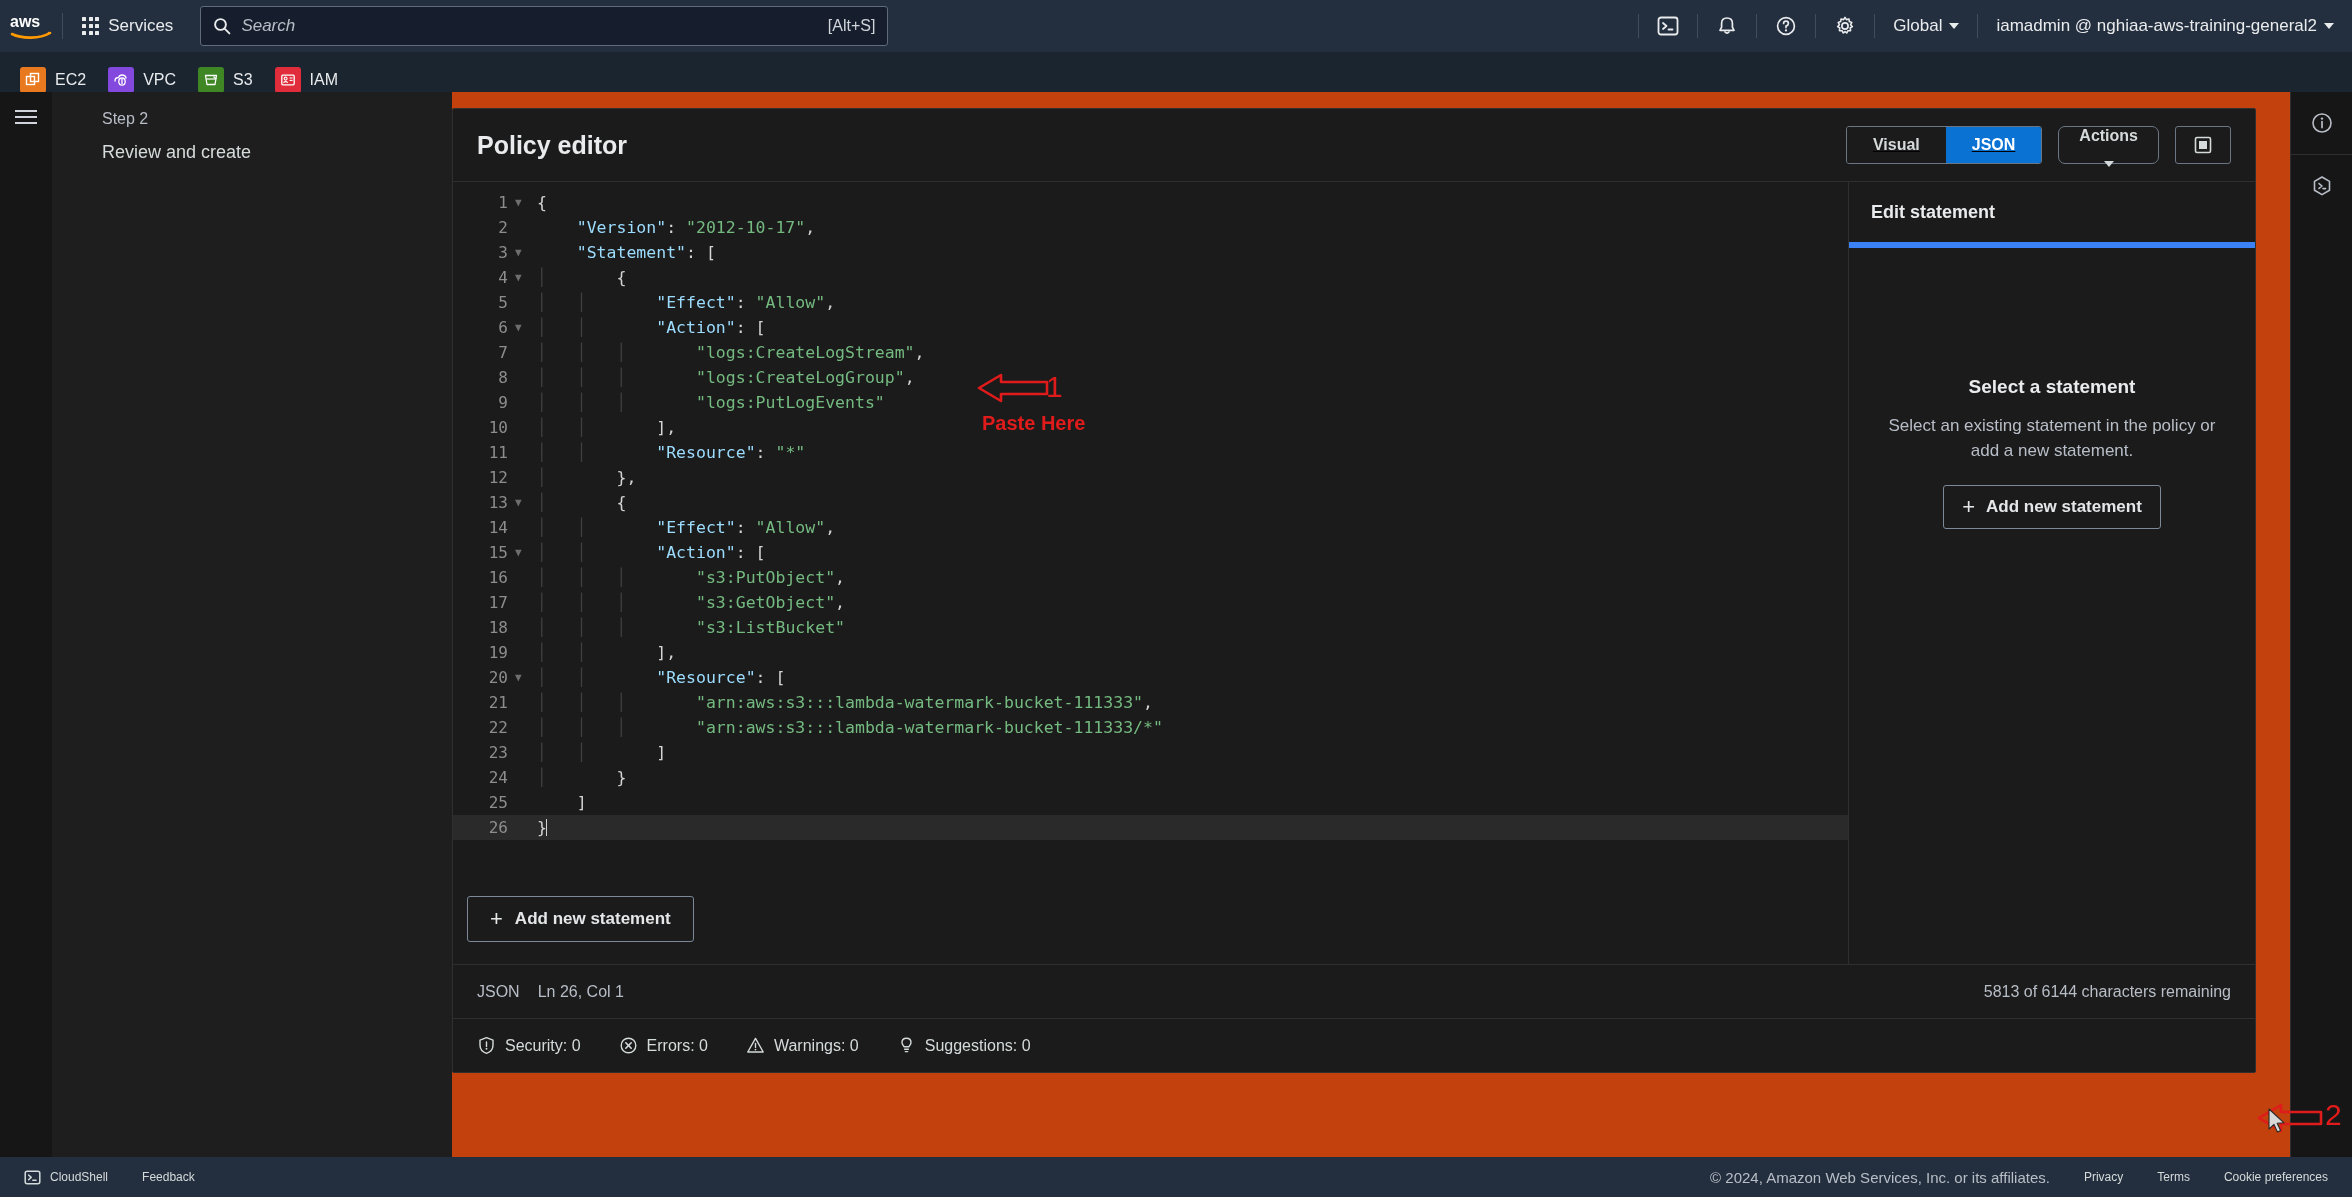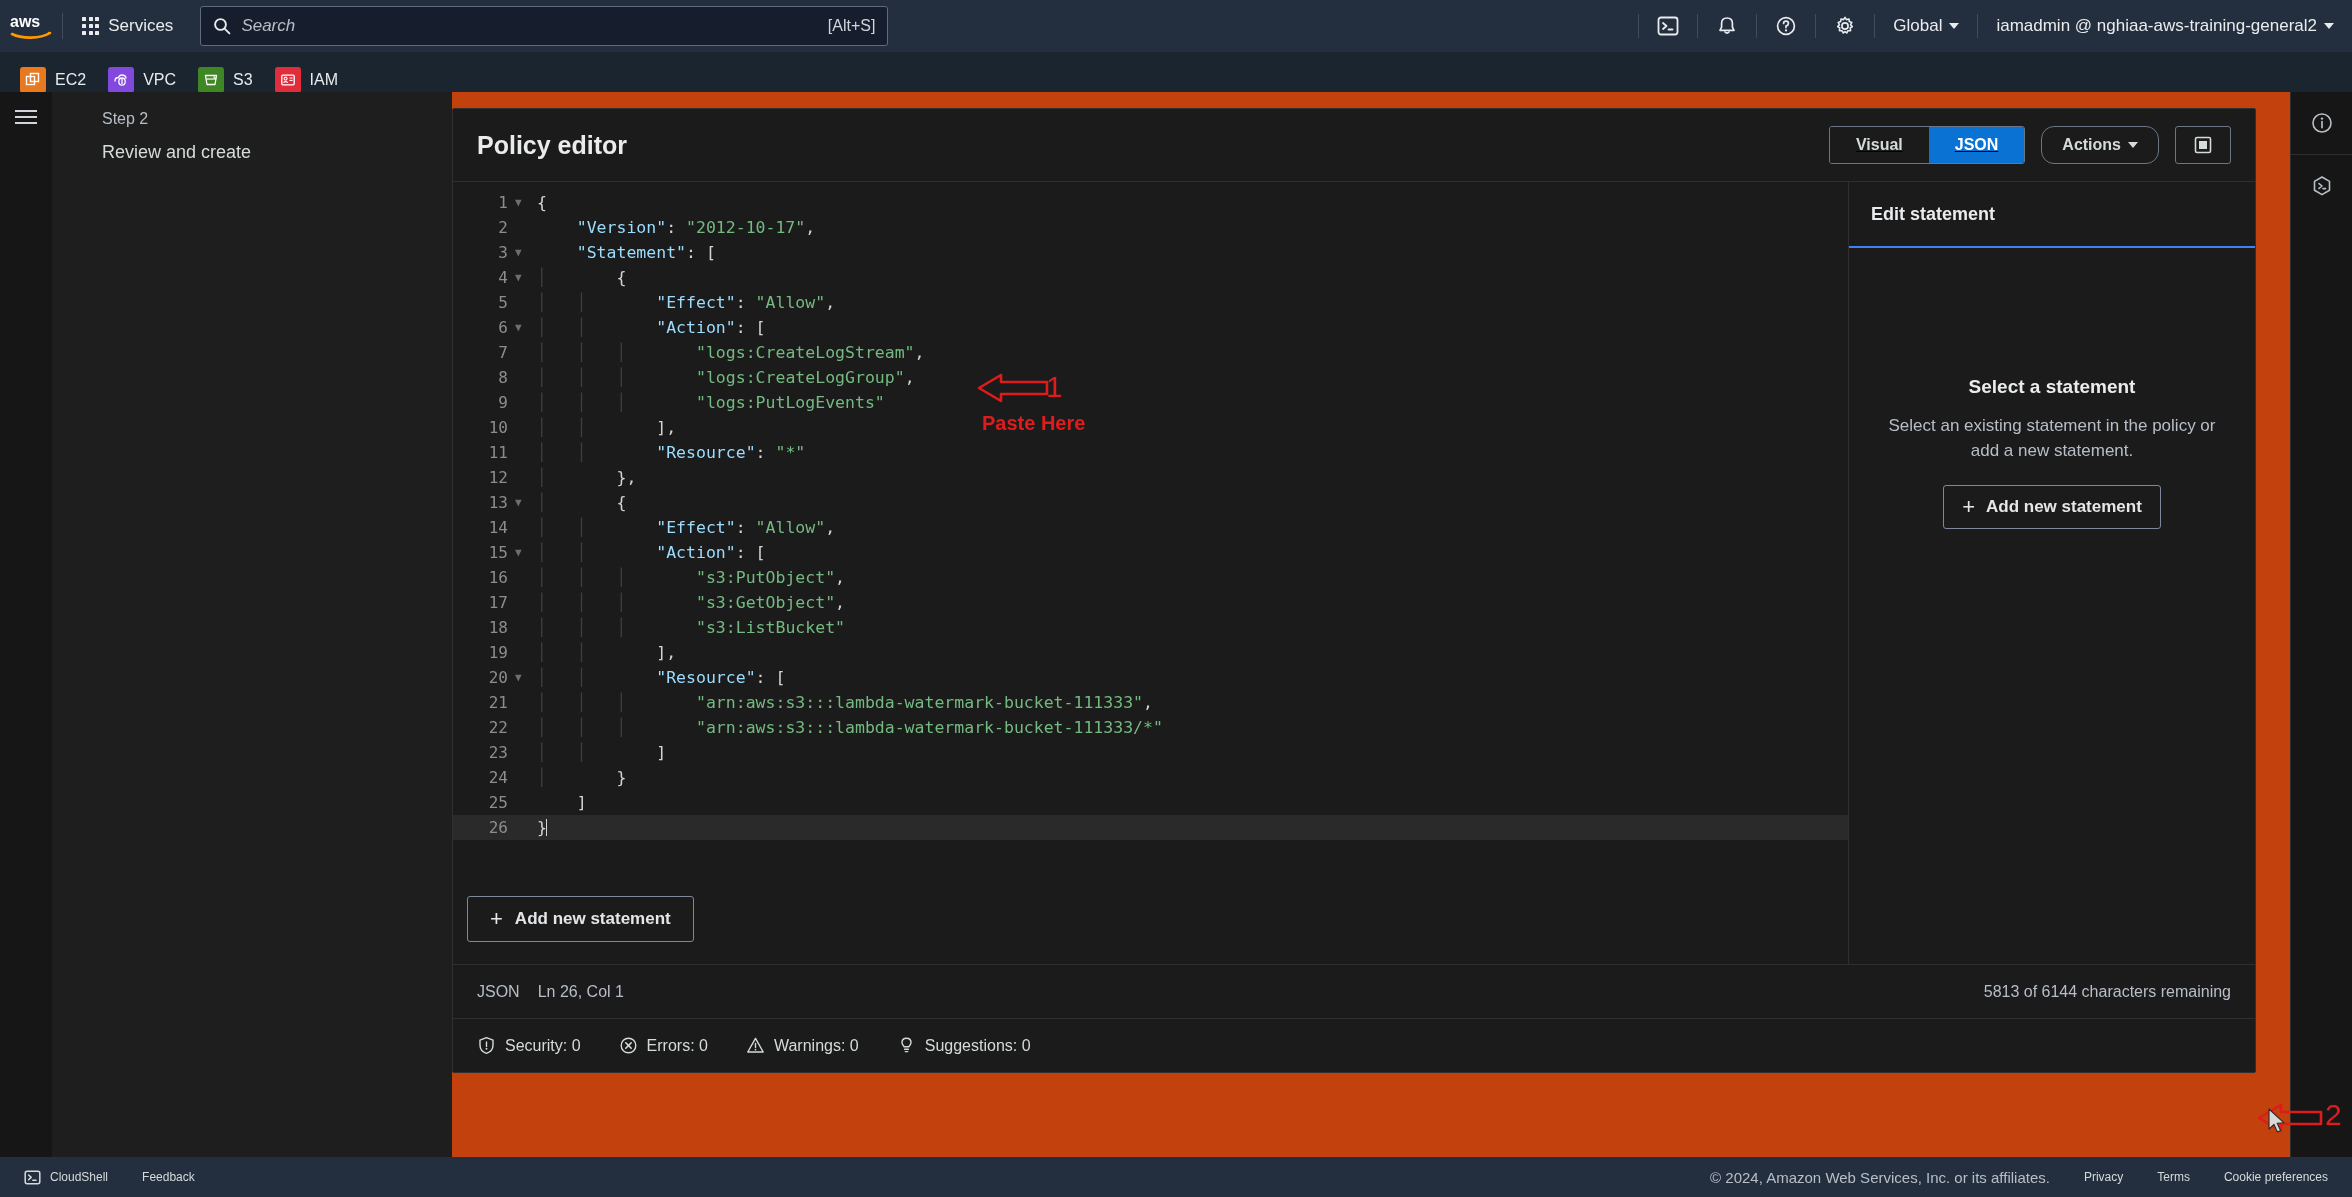--- a/index.html
+++ b/index.html
@@ -82,23 +82,23 @@
   }
   .panel-title { color:#e9ebed; font-size:25px; font-weight:bold; }
   .head-right { margin-left:auto; display:flex; align-items:center; gap:16px; }
   .seg { display:flex; border:1px solid #6b7684; border-radius:3px; overflow:hidden;text-decoration:underline; }
   .seg div {
     padding:0 26px; height:36px; display:flex; align-items:center;
     font-size:16px; font-weight:bold; color:#d5dbdb; cursor:pointer; background:#1b1b1b;
   }
   .seg div.active { background:#0972d3; color:#fff; }
   .btn-outline {
-    border:1px solid #6b7684; border-radius:13px; height:38px; padding:0 20px;
-    display:flex; align-items:center; gap:7px; color:#d5dbdb; font-size:16px;
-    font-weight:bold; cursor:pointer; background:#1b1b1b;
+    border:1px solid #6b7684; border-radius:7px; height:38px; padding:0 20px;
+    display:flex; align-items:center; gap:16px; color:#d5dbdb; font-size:16px;
+    font-weight:bold; cursor:pointer; background:#1b1b1b;flex-direction:column;
   }
   .btn-icon {
     border:1px solid #6b7684; border-radius:3px; height:38px; width:56px;
     display:flex; align-items:center; justify-content:center; cursor:pointer; background:#1b1b1b;
   }
 
   
   .editor-wrap { display:flex; border-top:1px solid #2f2f2f; }
   .editor-main { width:1396px; border-right:1px solid #2f2f2f; position:relative; }
   .code { padding:8px 0 0 0; height:700px; position:relative; font-family:"DejaVu Sans Mono", monospace; }
@@ -121,21 +121,21 @@
   .addstmt-row { padding:14px 14px 22px 14px; }
   .btn-add {
     border:1px solid #7d8998; border-radius:3px; height:46px; padding:0 22px;
     display:inline-flex; align-items:center; gap:12px; color:#e4e6e8;
     font-size:17px; font-weight:bold; cursor:pointer; background:#1b1b1b;
   }
   .plus { font-size:22px; line-height:1; font-weight:400; }
 
   .editor-side { width:406px; }
   .side-head { height:66px; display:flex; align-items:center; padding:0 22px;
-     color:#e9ebed; font-size:18px; font-weight:bold; border-bottom:2px solid #3b82f6; }
+     color:#e9ebed; font-size:18px; font-weight:bold; border-bottom:6px solid #3b82f6; }
   .side-body { padding:128px 34px 0; text-align:center; }
   .side-title { color:#e9ebed; font-size:19px; font-weight:bold; margin-bottom:16px; }
   .side-desc { color:#b8bec7; font-size:17px; line-height:1.45; margin-bottom:22px; }
   .side-btn {
     border:1px solid #7d8998; border-radius:3px; height:44px; padding:0 18px;
     display:inline-flex; align-items:center; gap:11px; color:#e4e6e8;
     font-size:17px; font-weight:bold; cursor:pointer; background:#1b1b1b;
   }
 
   .statusbar {

